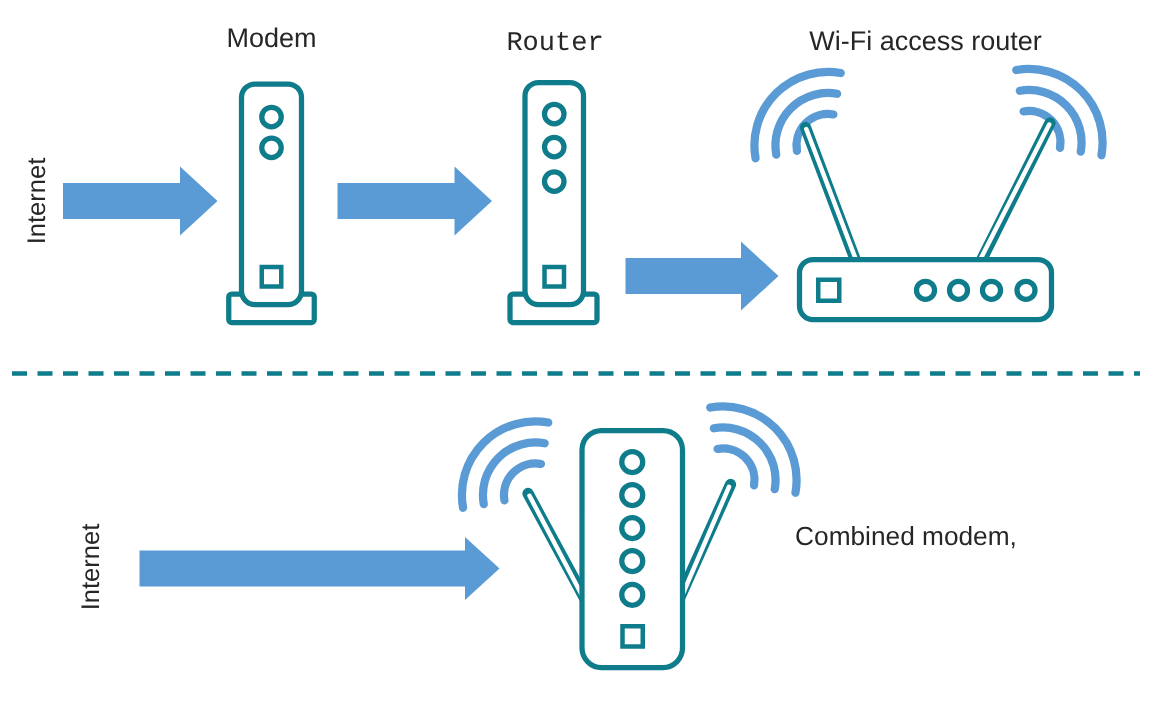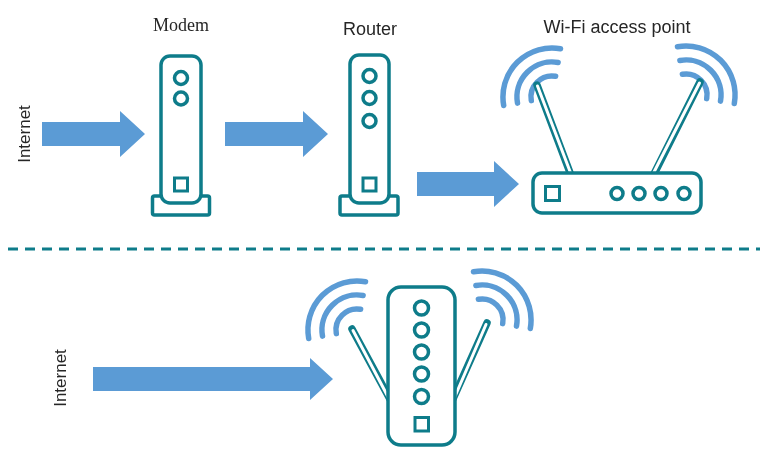--- a/index.html
+++ b/index.html
@@ -119,24 +119,25 @@
       <circle class="teal-stroke" cx="421.5" cy="330" r="7"></circle>
       <circle class="teal-stroke" cx="421.5" cy="352" r="7"></circle>
       <circle class="teal-stroke" cx="421.5" cy="374" r="7"></circle>
       <circle class="teal-stroke" cx="421.5" cy="396.5" r="7"></circle>
       <rect class="teal-stroke-thin" x="415" y="417.5" width="13.5" height="13.5"></rect>
     </g>
   </svg>
 
   <div class="label rotated" style="left:-20px;top:123px;">Internet</div>
 
-  <div class="label" style="left:121px;top:15px;width:120px;font-family:Liberation Serif, serif;">Modem</div>
+  <div class="label" style="left:121px;top:15px;width:120px;">Modem</div>
 
-  <div class="label" style="left:310px;top:19px;width:120px;">Router</div>
+  <div class="label" style="left:310px;top:19px;width:120px;font-family:Liberation Mono, monospace;">Router</div>
 
-  <div class="label" style="left:527px;top:17px;width:180px;">Wi-Fi access point</div>
+  <div class="label" style="left:527px;top:17px;width:180px;">Wi-Fi access router</div>
 
   <div class="label rotated" style="left:16px;top:367px;">Internet</div>
 
   <div class="label multiline" style="left:504px;top:347px;width:200px;">
+    <div>Combined modem,</div>
   </div>
 
 </div>
 
 </body></html>

